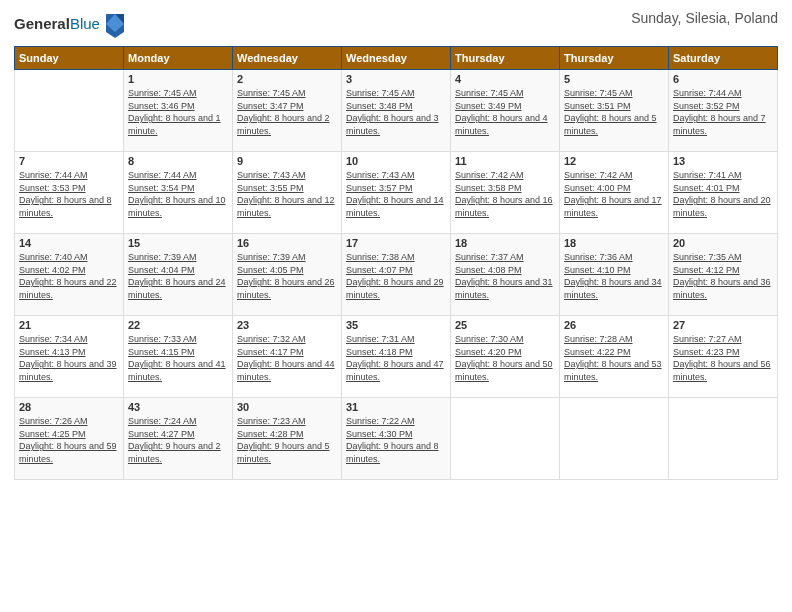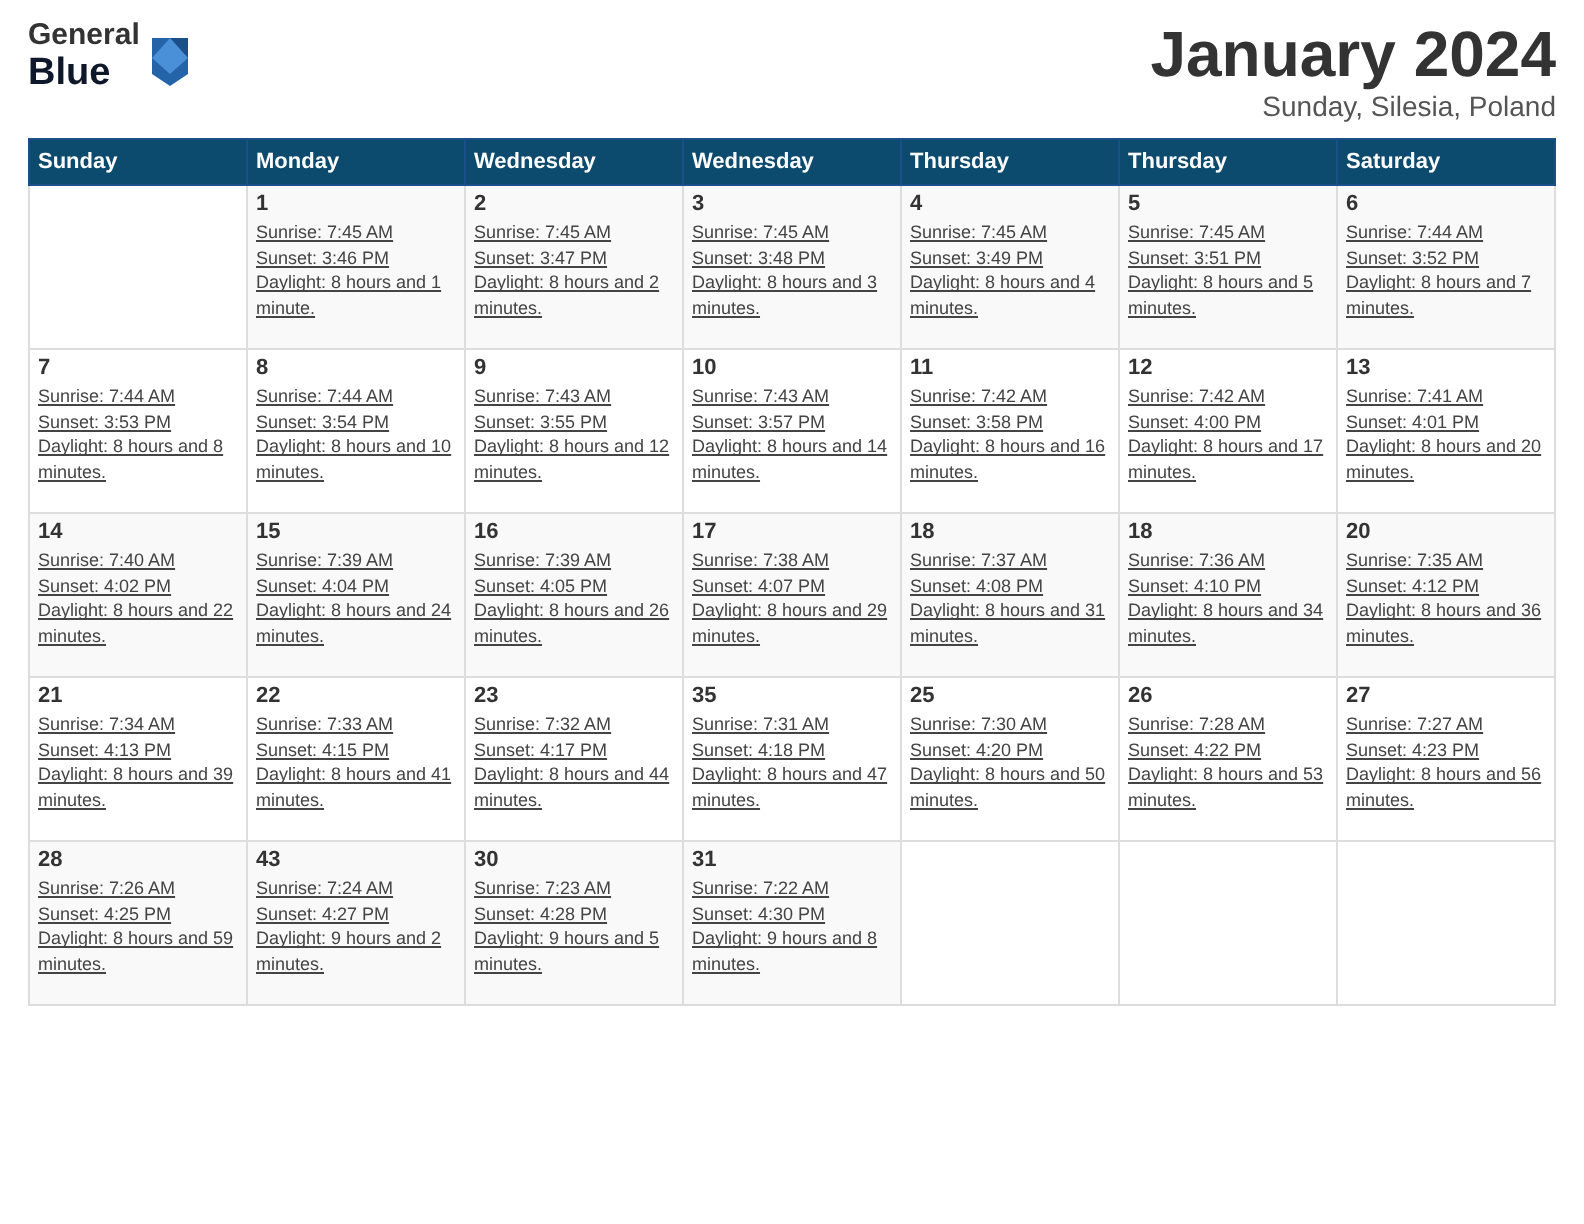--- a/index.html
+++ b/index.html
@@ -20,32 +20,32 @@
       align-items: flex-start;
       margin-bottom: 8px;
     }
     .logo {
       display: flex;
       align-items: center;
       gap: 2px;
     }
     .logo-text {
       display: flex;
-      flex-direction: column;
+      flex-direction: row;
       line-height: 1.1;
     }
     .logo-general {
       font-size: 15px;
       font-weight: bold;
       color: #333;
     }
     .logo-blue {
-      font-size: 19px;
-      font-weight: bold;
-      color: #0f172a;
+      font-size: 15px;
+      font-weight: normal;
+      color: #0369a1;
     }
     .logo-icon {
       width: 22px;
       height: 28px;
       margin-left: 2px;
     }
     .title-section {
       text-align: right;
     }
     .month-title {
@@ -57,21 +57,21 @@
     .location {
       font-size: 14px;
       color: #555;
     }
     table {
       width: 100%;
       border-collapse: collapse;
       font-size: 9.5px;
     }
     thead tr {
-      background-color: #0c4a6e;
+      background-color: #a16207;
       color: #fff;
       border-radius: 10px;
     }
     thead th {
       padding: 5px 4px;
       text-align: left;
       font-size: 11px;
       font-weight: bold;
       border: 1px solid #1a4f8a;
     }
@@ -118,21 +118,20 @@
         <span class="logo-general">General</span>
         <span class="logo-blue">Blue</span>
       </div>
       <svg class="logo-icon" viewBox="0 0 22 28" xmlns="http://www.w3.org/2000/svg">
         <polygon points="2,4 20,4 20,22 11,28 2,22" fill="#2563a8"></polygon>
         <polygon points="11,4 20,4 20,14" fill="#1a4f8a"></polygon>
         <polygon points="2,14 11,4 20,14 11,22" fill="#4a90d9"></polygon>
       </svg>
     </div>
     <div class="title-section">
-      <div class="month-title">January 2024</div>
       <div class="location">Sunday, Silesia, Poland</div>
     </div>
   </div>
 
   <table>
     <thead>
       <tr>
         <th>Sunday</th>
         <th>Monday</th>
         <th>Wednesday</th>

